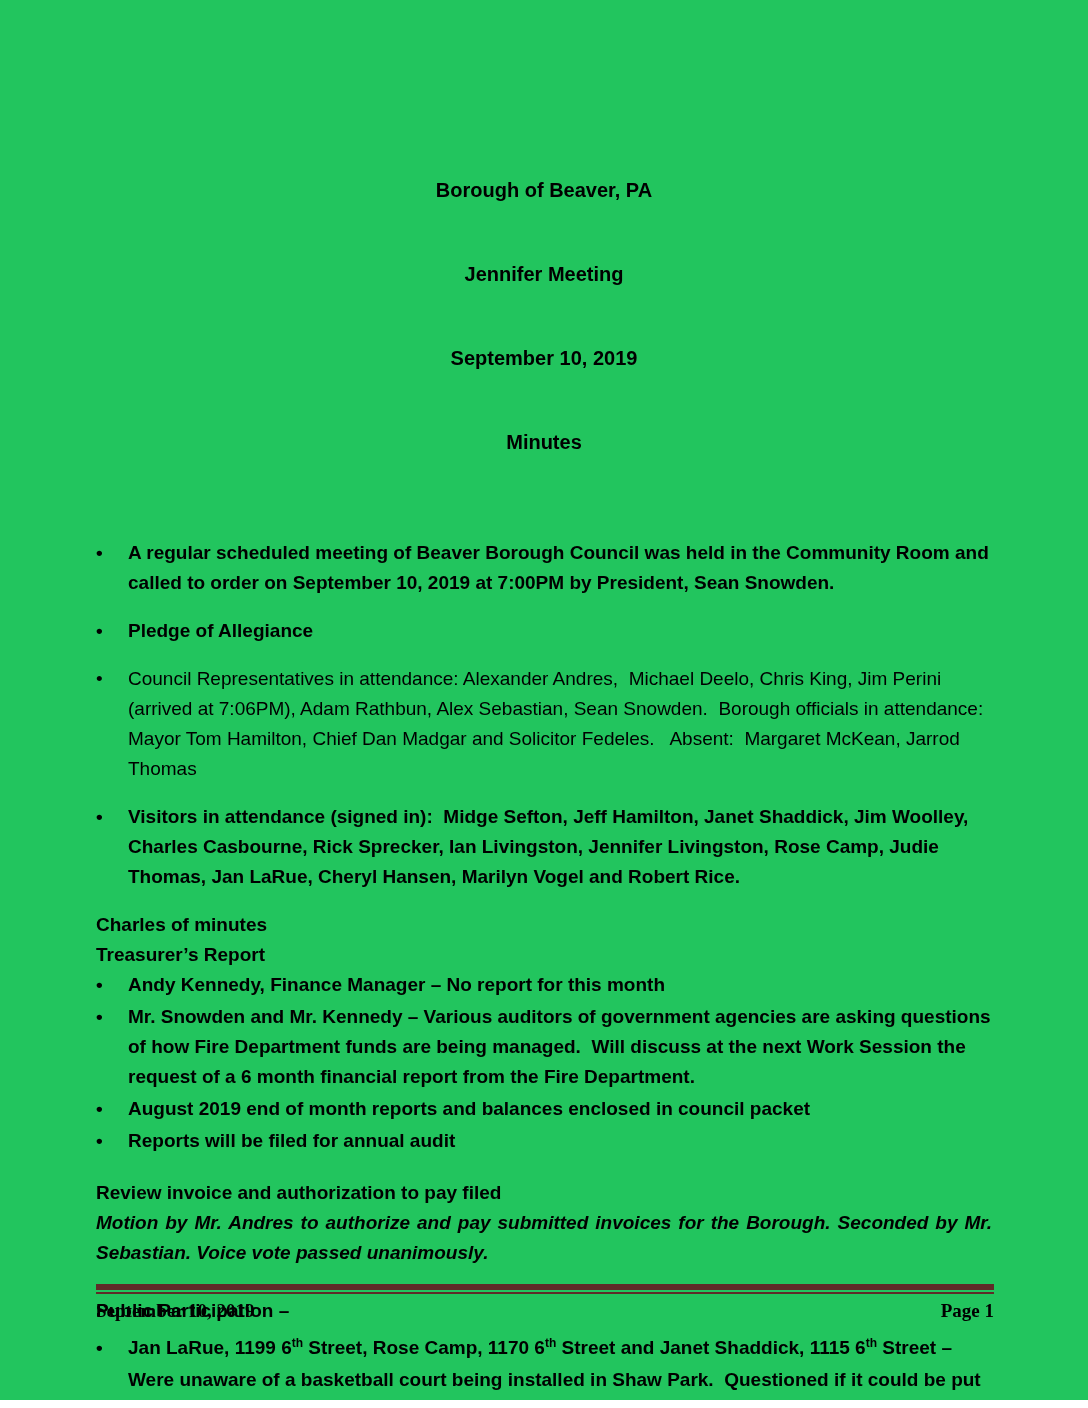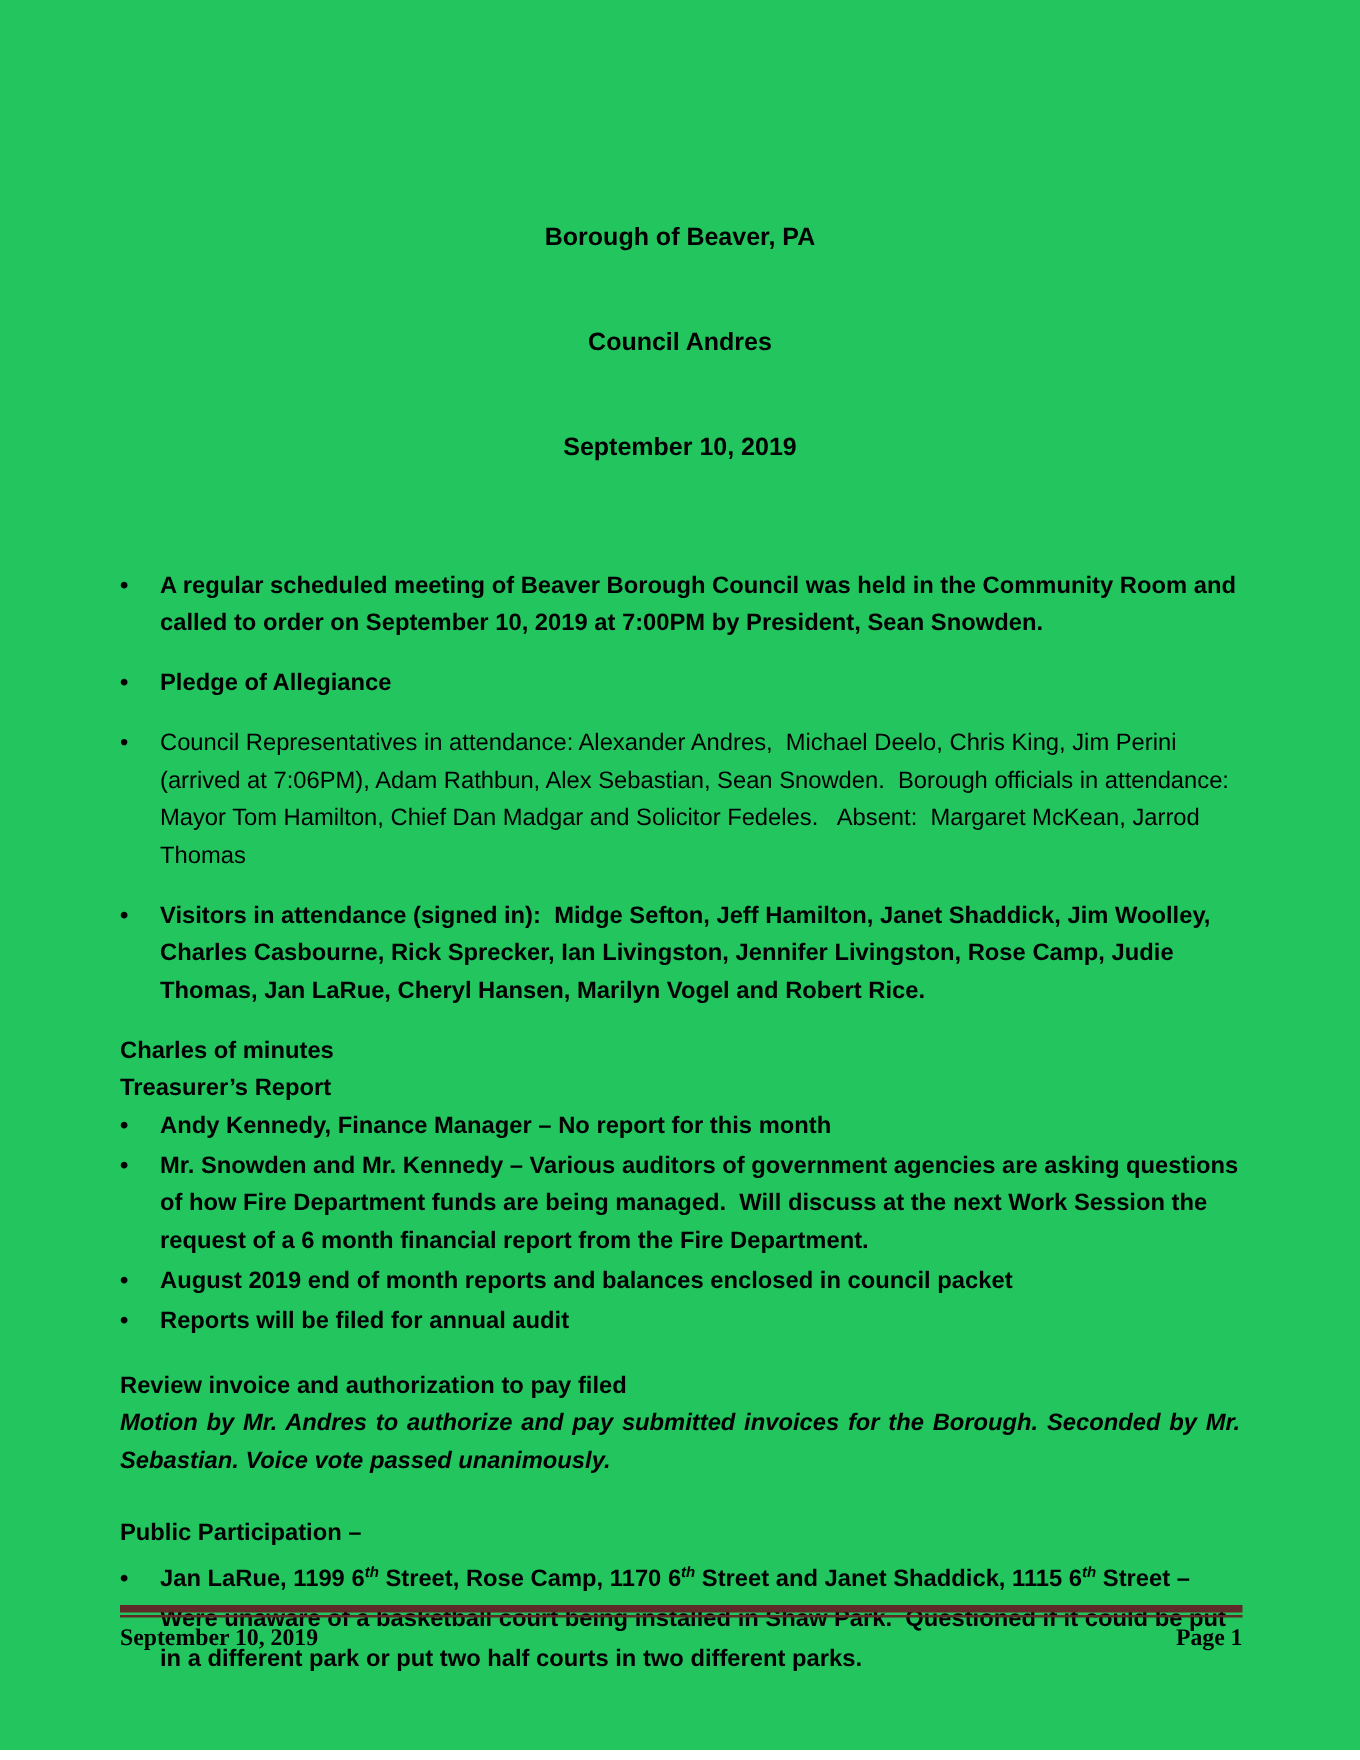--- a/index.html
+++ b/index.html
@@ -43,21 +43,21 @@
     font-style: italic;
     margin: 0 0 13px 0;
     white-space: pre-wrap;
   }
   .motion.justify { text-align: justify; }
   .tight-list .bullet { margin-bottom: 2px; }
   .section-treasurer { margin-bottom: 22px; }
   .section-invoice .motion { margin-bottom: 28px; }
   .section-public .body-text { line-height: 32px; }
   .section-public .bullet { margin: 6px 0 0 0; }
-  sup { font-size: 12px; line-height: 0; vertical-align: super; font-style: italic; }
+  sup { font-size: 12px; line-height: 0; vertical-align: super; }
   .page-footer {
     position: absolute;
     left: 96px;
     right: 94px;
     top: 1284px;
   }
   .rule-thick { height: 6px; background: var(--rule-color); }
   .rule-thin { height: 2px; background: var(--rule-color); margin-top: 2px; }
   .footer-row {
     display: flex;
@@ -68,22 +68,23 @@
     margin-top: 6px;
   }
 </style>
 </head>
 <body>
 
 <div class="page">
 
   <div class="title-block">
     <div>Borough of Beaver, PA</div>
-    <div>Council Andres</div>
+    <div>Jennifer Meeting</div>
     <div>September 10, 2019</div>
+    <div>Minutes</div>
   </div>
 
   <div class="body-text">
     <div class="bullet">
       <span class="marker">•</span>
       <div class="btext">A regular scheduled meeting of Beaver Borough Council was held in the Community Room and called to order on September 10, 2019 at 7:00PM by President, Sean Snowden.</div>
     </div>
     <div class="bullet">
       <span class="marker">•</span>
       <div class="btext">Pledge of Allegiance</div>

